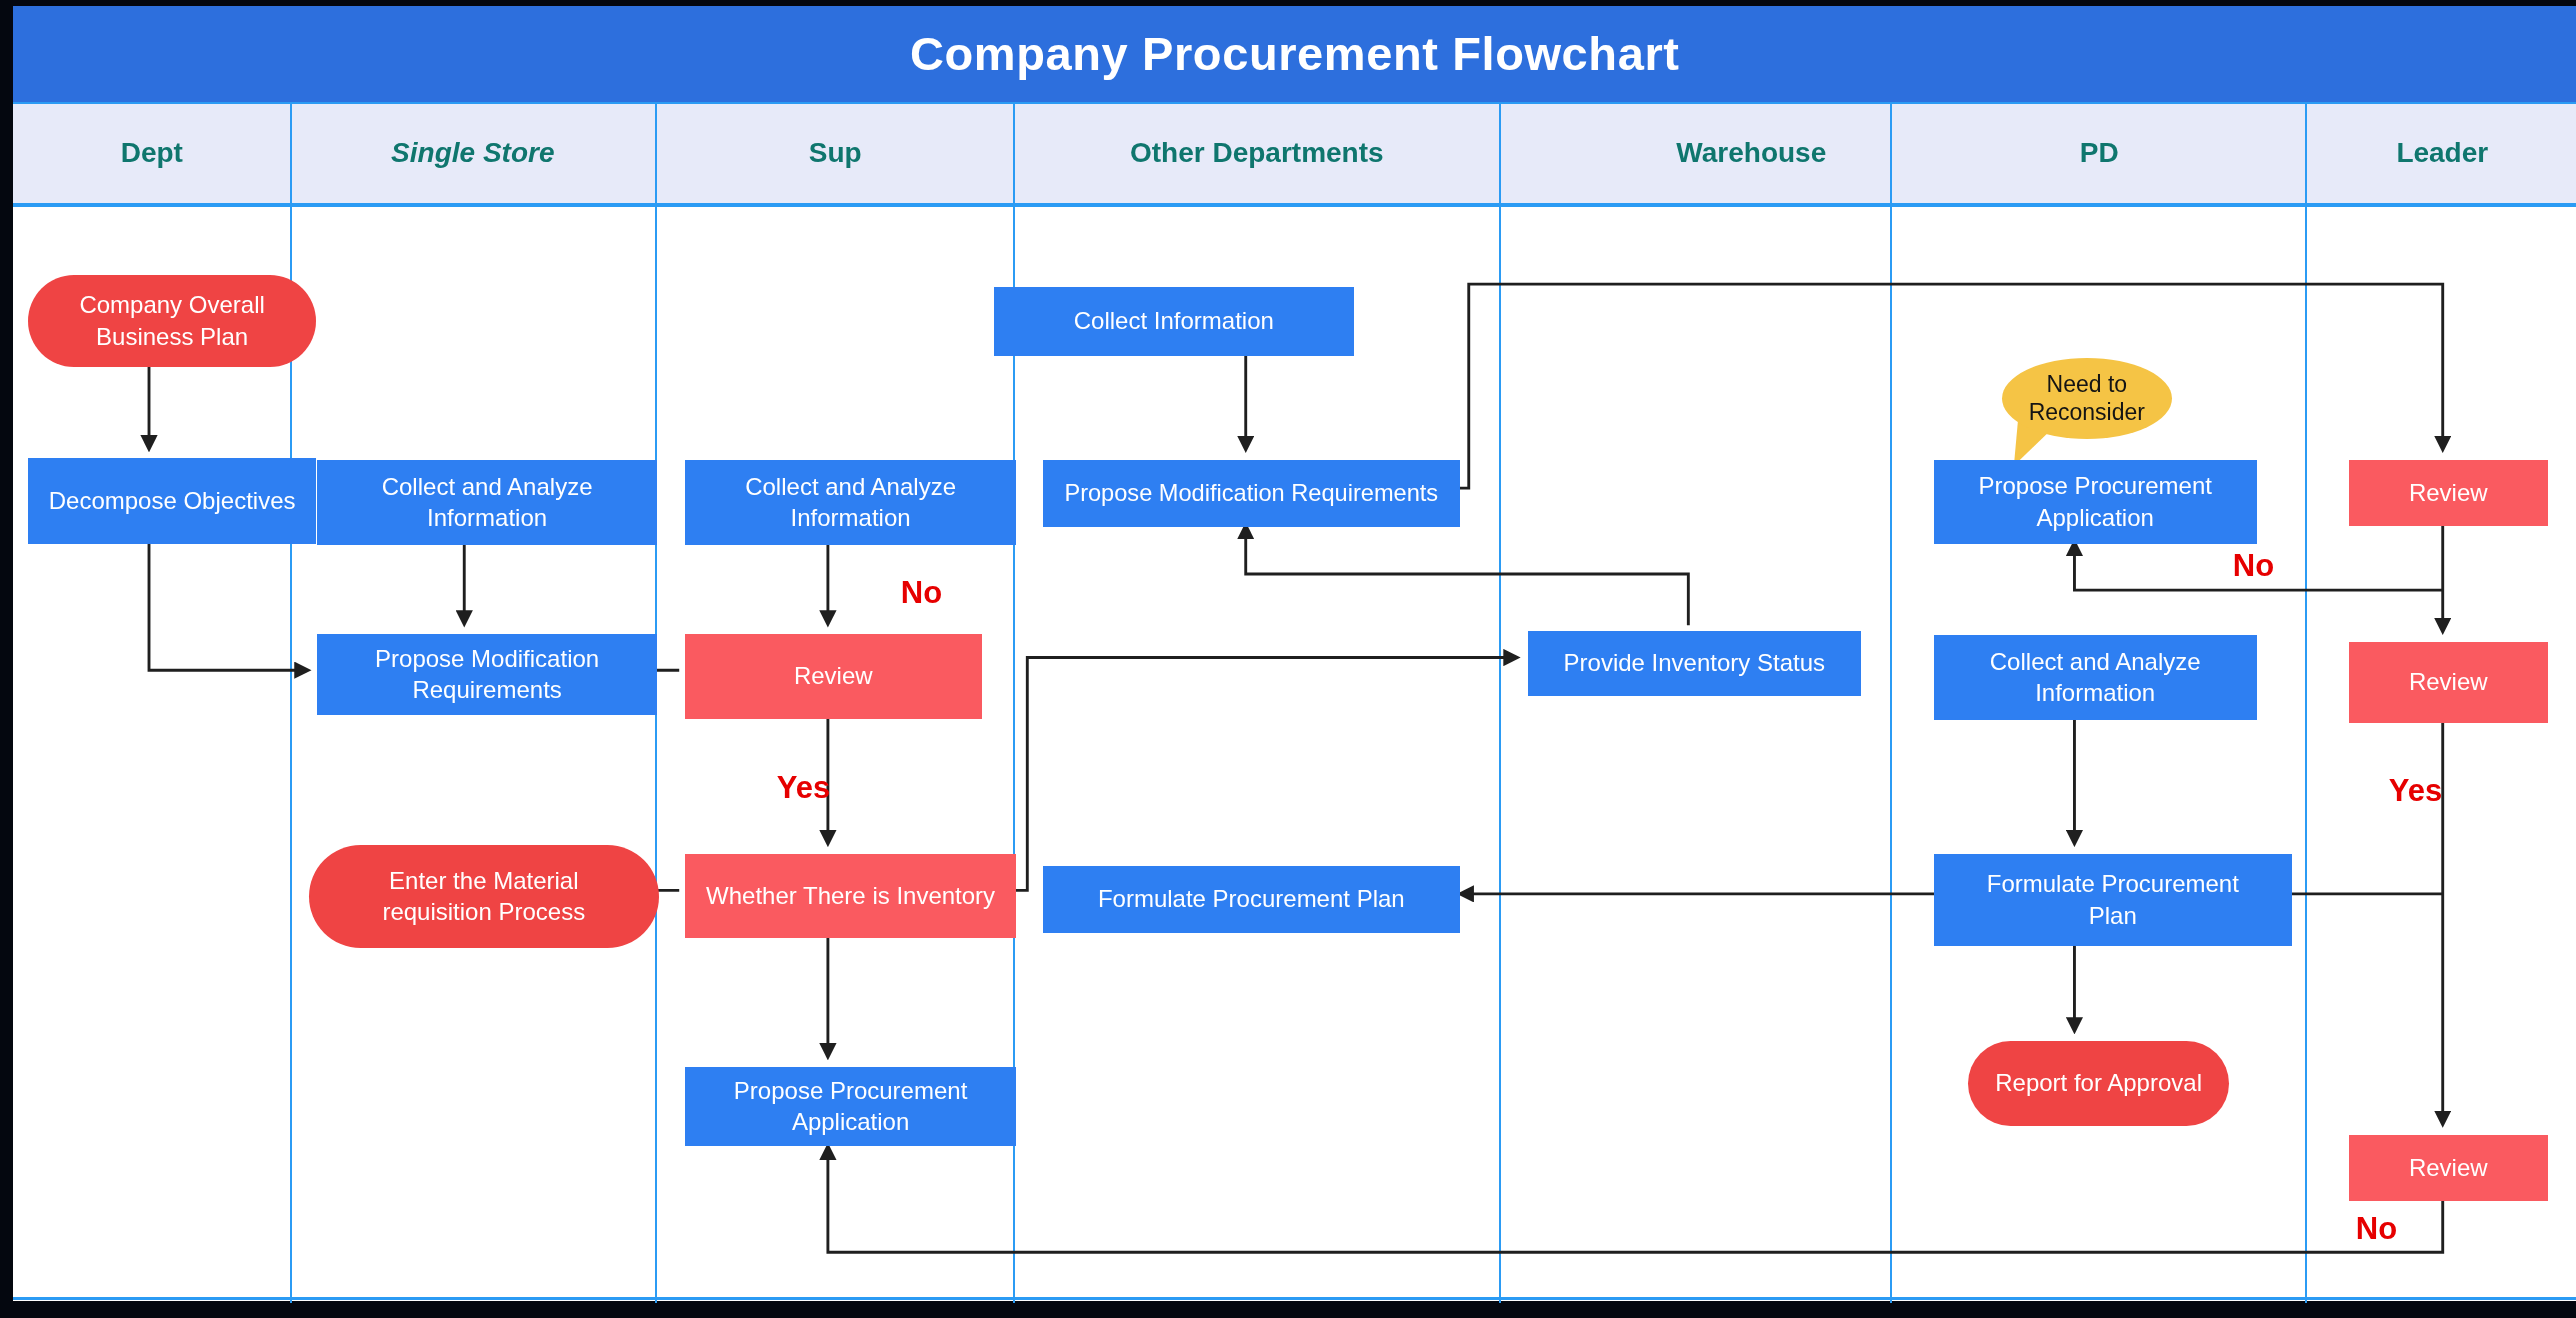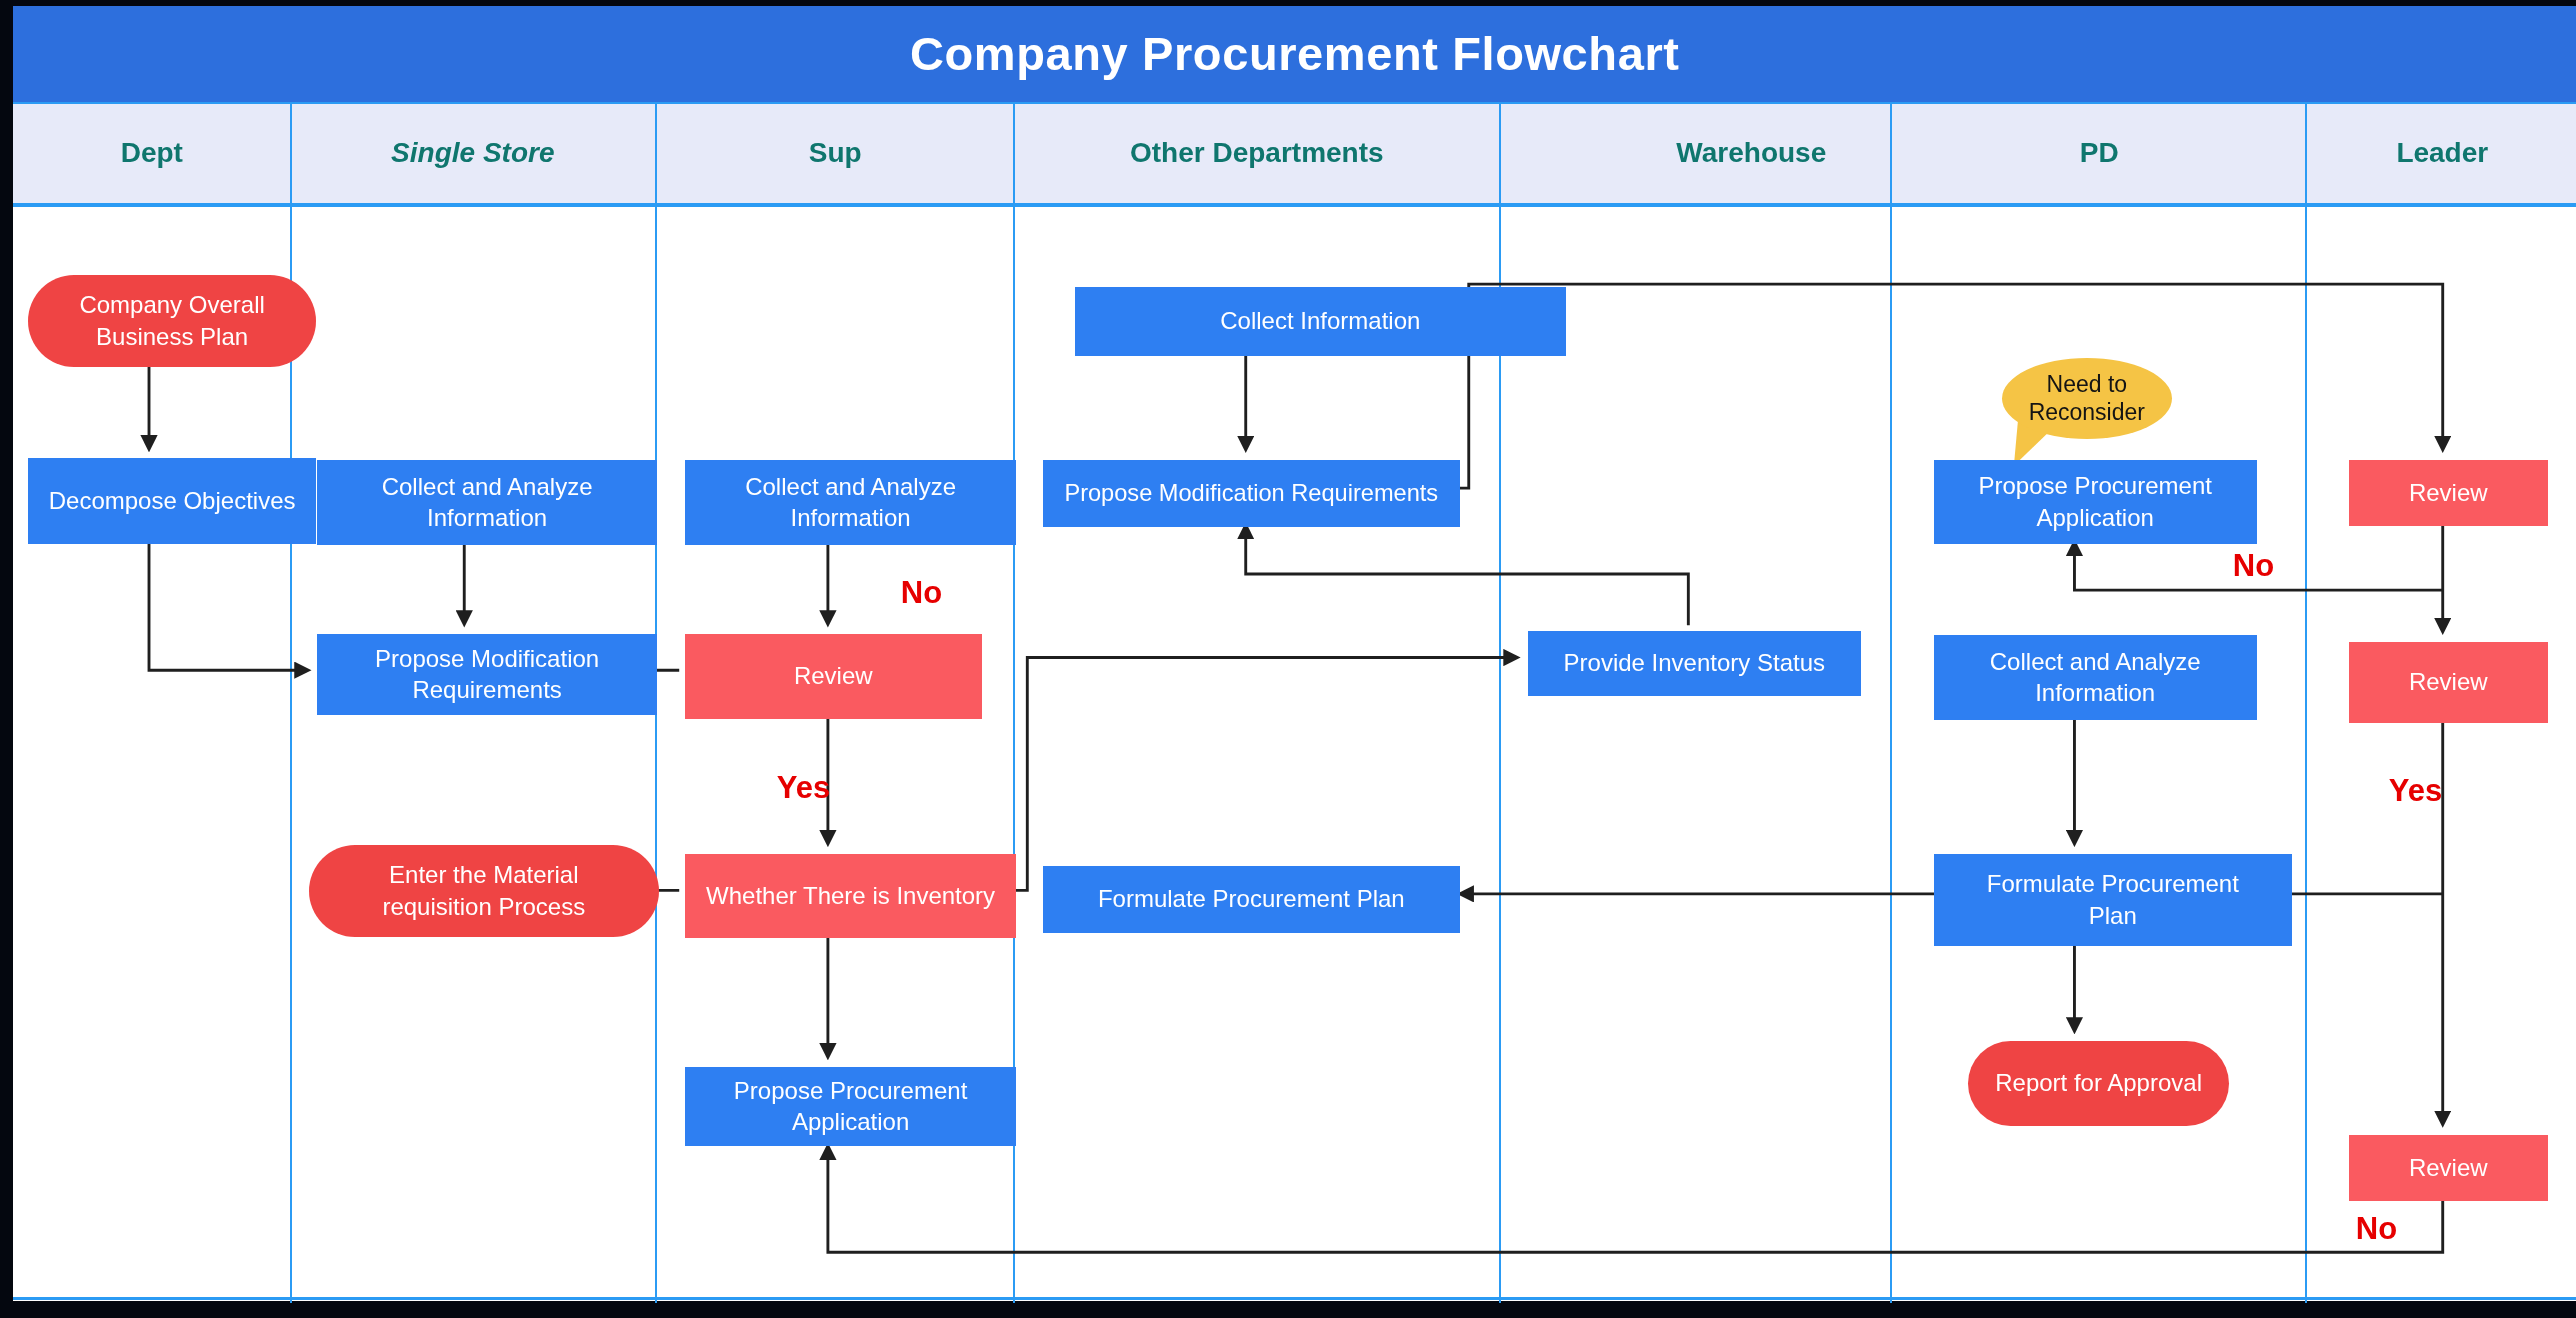--- a/index.html
+++ b/index.html
@@ -88,28 +88,28 @@
         <path d="M3587 1630 V1784" marker-end="url(#arr)"></path>
         <path d="M4226 2073 V2172 H1424 V1992" marker-end="url(#arr)"></path>
       </g>
     </svg>
 
     <div class="node terminator" style="left:15px;top:269px;width:254px;height:92px;border-radius:46px;padding:0 17.3px;">Company Overall Business Plan</div>
     <div class="node process" style="left:15px;top:452px;width:254px;height:86px;padding:0 17.3px;">Decompose Objectives</div>
 
     <div class="node process" style="left:304px;top:454px;width:306px;height:85px;padding:0 17.3px;">Collect and Analyze Information</div>
     <div class="node process" style="left:304px;top:628px;width:306px;height:81px;padding:0 17.3px;">Propose Modification Requirements</div>
-    <div class="node terminator" style="left:296px;top:839px;width:304px;height:92px;border-radius:52px;padding:0 23px;">Enter the Material requisition Process</div>
+    <div class="node terminator" style="left:296px;top:839px;width:304px;height:103px;border-radius:52px;padding:0 23px;">Enter the Material requisition Process</div>
 
     <div class="node process" style="left:672px;top:454px;width:297px;height:85px;padding:0 17.3px;">Collect and Analyze Information</div>
     <div class="node redbox review" style="left:672px;top:628px;width:297px;height:85px;">Review</div>
     <div class="node redbox" style="left:672px;top:848px;width:297px;height:84px;padding:0 17.3px;">Whether There is Inventory</div>
     <div class="node process" style="left:672px;top:1061px;width:297px;height:79px;padding:0 17.3px;">Propose Procurement Application</div>
 
-    <div class="node process one-line" style="left:1062px;top:281px;width:491px;height:69px;">Collect Information</div>
+    <div class="node process one-line" style="left:981px;top:281px;width:360px;height:69px;">Collect Information</div>
     <div class="node process one-line" style="left:1030px;top:454px;width:417px;height:67px;font-size:23.6px;">Propose Modification Requirements</div>
     <div class="node process one-line" style="left:1030px;top:860px;width:417px;height:67px;">Formulate Procurement Plan</div>
 
     <div class="node process one-line" style="left:1515px;top:625px;width:333px;height:65px;">Provide Inventory Status</div>
 
     <div class="callout-tail" style="left:1999px;top:418px;"></div>
     <div class="callout" style="left:1989px;top:352px;width:154px;height:81px;padding:0 8px;">Need to Reconsider</div>
     <div class="node process" style="left:1921px;top:454px;width:294px;height:84px;padding:0 14.4px;">Propose Procurement Application</div>
     <div class="node process" style="left:1921px;top:629px;width:294px;height:85px;padding:0 14.4px;">Collect and Analyze Information</div>
     <div class="node process" style="left:1921px;top:848px;width:294px;height:92px;padding:0 32px;">Formulate Procurement Plan</div>

